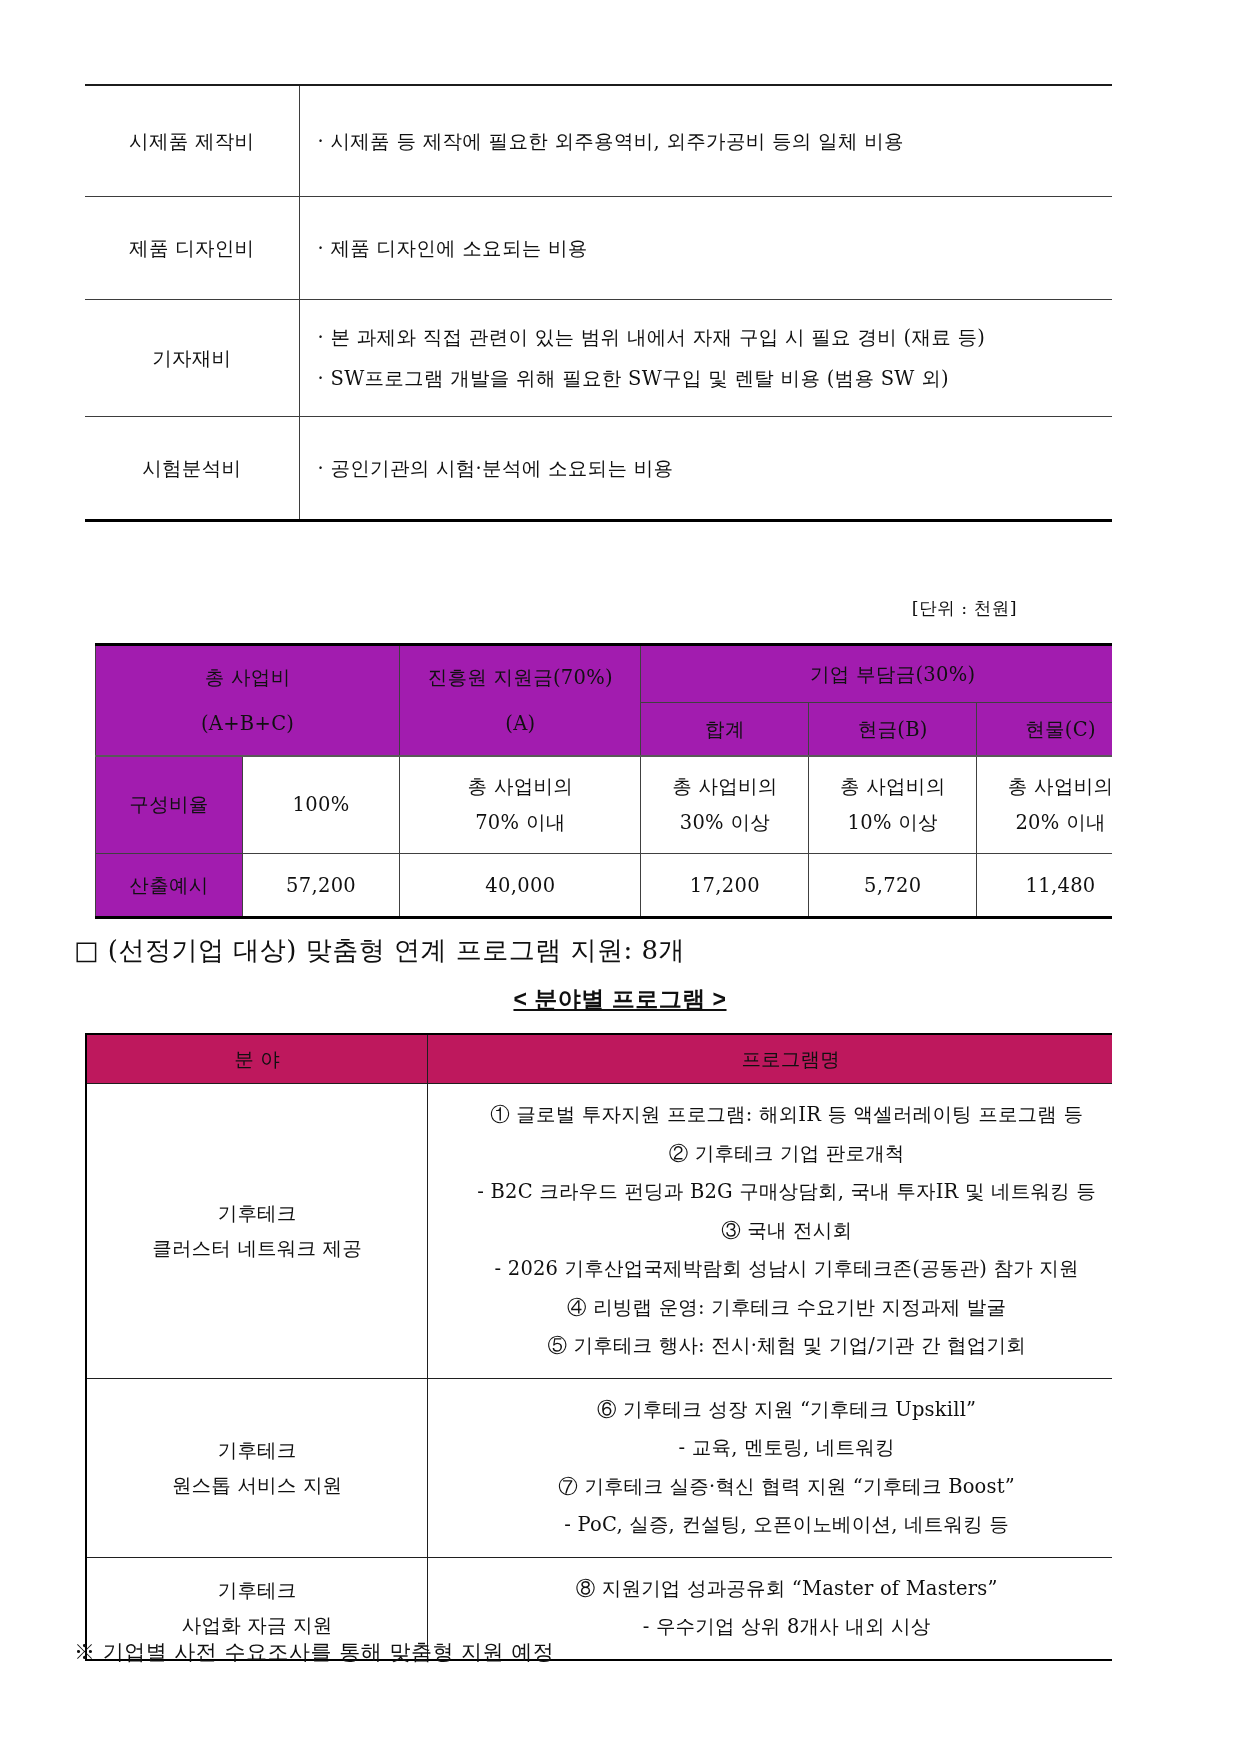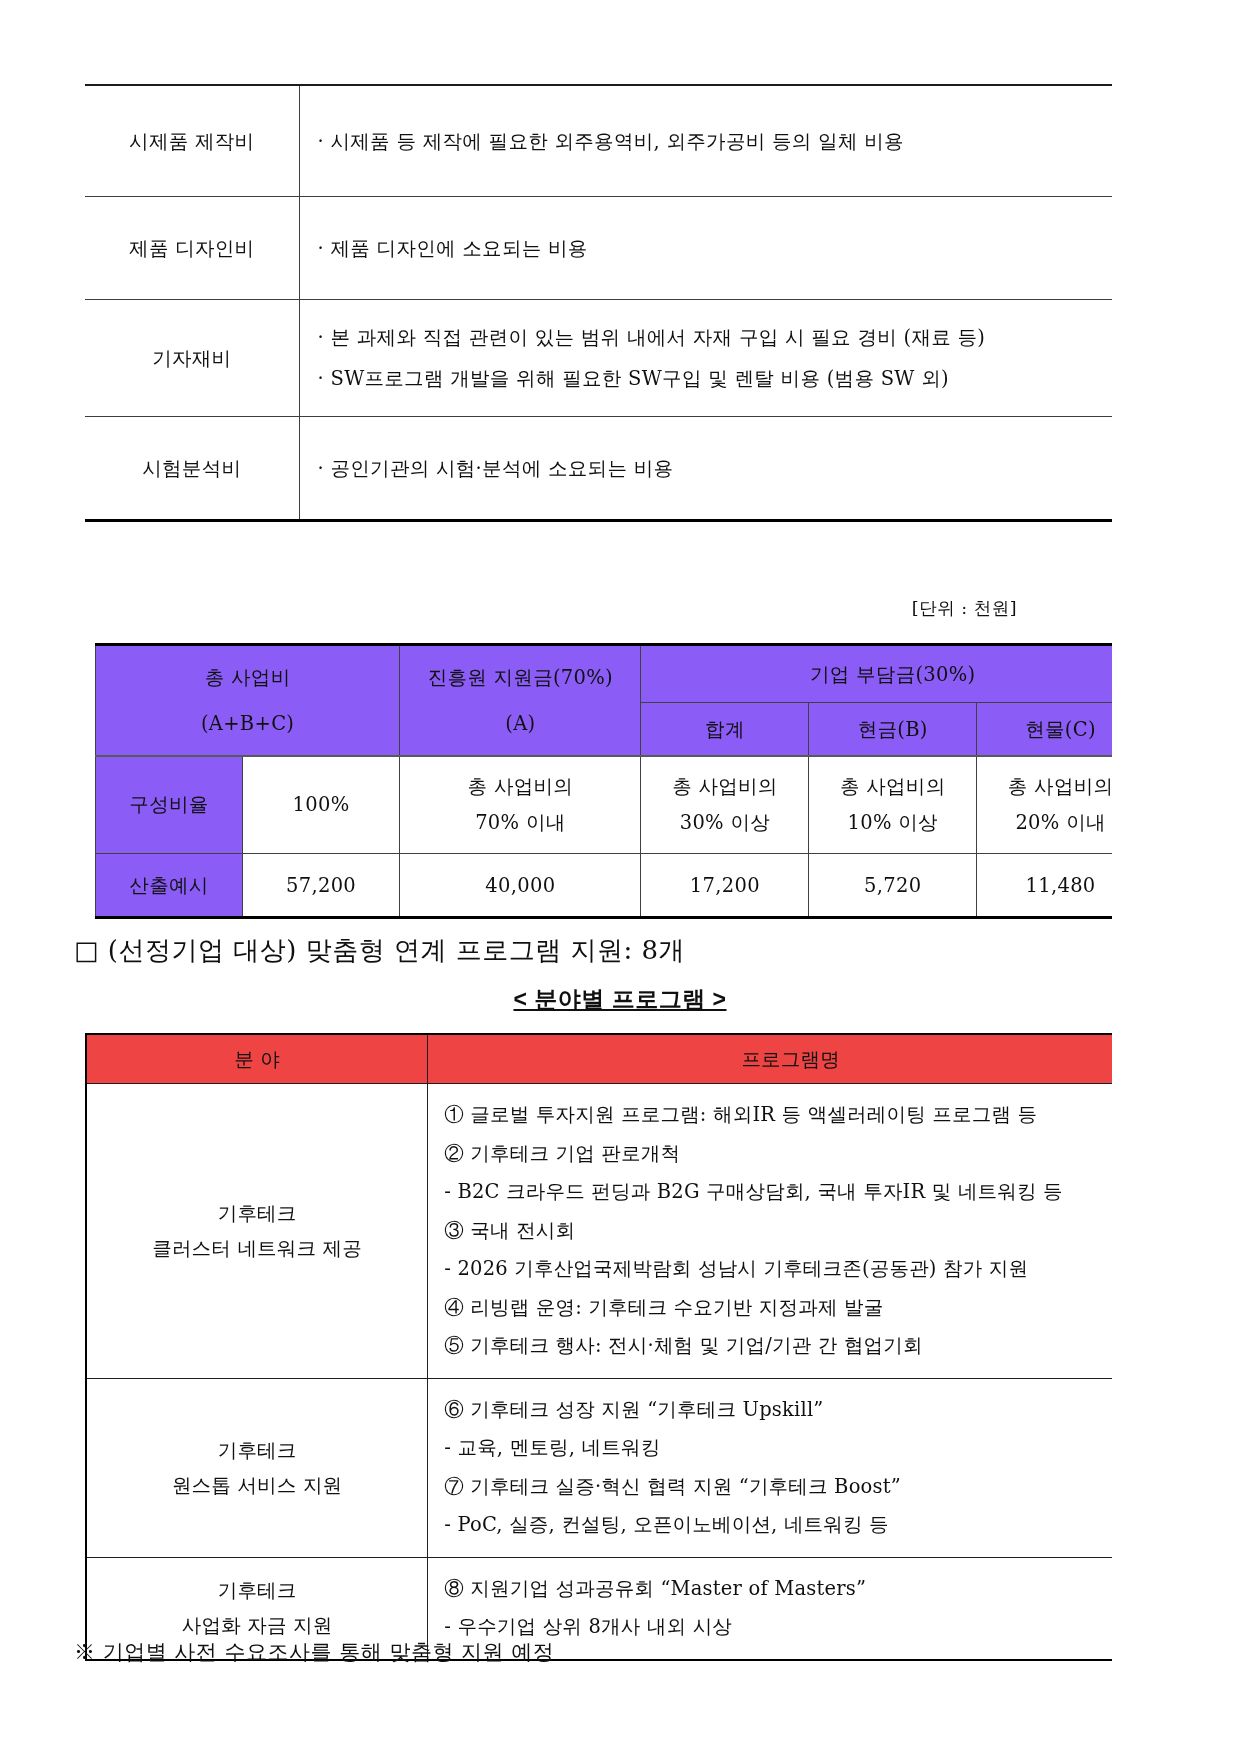--- a/index.html
+++ b/index.html
@@ -41,21 +41,21 @@
 
   
   .budget-table{
     position:absolute;left:95px;top:643px;width:1050px;
     border-collapse:collapse;
     border-top:3.5px solid #000;
     border-bottom:3.5px solid #000;
     font-size:19.5px;text-align:center;letter-spacing:0.3px;
   }
   .budget-table td{border:1.2px solid #404040;vertical-align:middle;padding:2px 4px;}
-  .budget-table td.hdr{background:#8b5cf6;}
+  .budget-table td.hdr{background:#a21caf;}
   .budget-table tr.hdr1 td{height:52px;}
   .budget-table tr.hdr2 td{height:48px;}
   .budget-table td.span2{line-height:46px;}
   .budget-table td.hb{border-bottom:2.2px solid #595959;}
   .budget-table tr.ratio td{height:92px;line-height:36px;}
   .budget-table tr.example td{height:58px;margin-left:36px;}
 
   
   .program-heading{
     position:absolute;left:74px;top:933px;margin:0;
@@ -70,23 +70,23 @@
   }
 
   
   .program-table{
     position:absolute;left:85px;top:1033px;width:1070px;
     border-collapse:collapse;
     border:2.5px solid #000;
     font-size:19.5px;letter-spacing:0.2px;
   }
   .program-table td{border:1.4px solid #1f1f1f;vertical-align:middle;}
-  .program-table tr.phead td{background:#ef4444;height:46px;text-align:center;margin-top:40px;}
+  .program-table tr.phead td{background:#be185d;height:46px;text-align:center;margin-top:40px;}
   .program-table td.field{width:32%;text-align:center;line-height:35px;padding:4px 4px;}
-  .program-table td.programs{padding:12px 24px 12px 16px;line-height:38.5px;text-align:left;}
+  .program-table td.programs{padding:12px 24px 12px 16px;line-height:38.5px;text-align:center;}
 
   
   .footnote{
     position:absolute;left:74px;top:1638px;
     font-size:21px;letter-spacing:0.5px;
   }
 </style>
 </head>
 <body>
 

